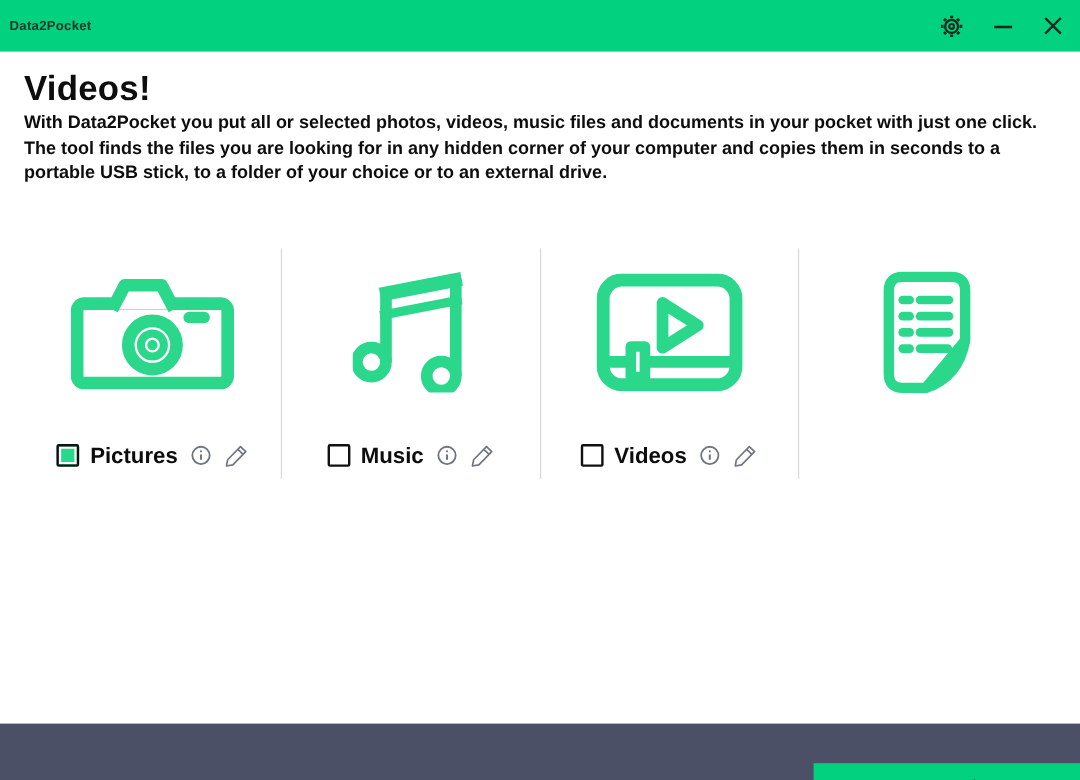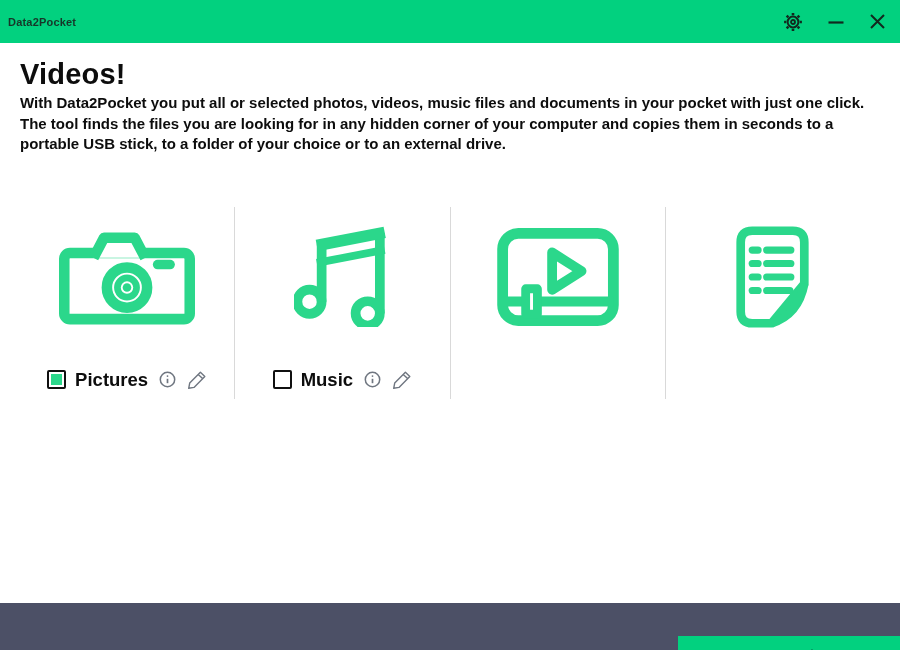--- a/index.html
+++ b/index.html
@@ -149,20 +149,37 @@
     </div>
 
     <div class="category">
       <div class="icon-box">
         <svg width="122" height="98" viewBox="0 0 124 100" fill="none" stroke="currentColor" stroke-width="11" stroke-linejoin="round">
           <rect x="5.5" y="5.5" width="113" height="89" rx="16"></rect>
           <path d="M56 25 L86 44 L56 63 Z" stroke-width="10"></path>
           <path d="M5.5 75 H118.5" stroke-width="10"></path>
           <rect x="29" y="62" width="12" height="26" fill="#fff" stroke-width="9"></rect>
         </svg>
+      </div>
+      <div class="label-row">
+        <span class="checkbox"></span>
+        <span class="cat-label">Videos</span>
+        <span class="mini-icon">
+          <svg width="17" height="17" viewBox="0 0 17 17" fill="none" stroke="currentColor">
+            <circle cx="8.5" cy="8.5" r="7.2" stroke-width="1.5"></circle>
+            <path d="M8.5 7.8 V12.2" stroke-width="1.7"></path>
+            <circle cx="8.5" cy="5.1" r="0.9" fill="currentColor" stroke="none"></circle>
+          </svg>
+        </span>
+        <span class="mini-icon">
+          <svg width="20" height="20" viewBox="0 0 20 20" fill="none" stroke="currentColor" stroke-width="1.4" stroke-linejoin="round">
+            <path d="M13.4 2.2 L17.8 6.4 L7 17.4 L1.7 18.3 L2.7 13.1 Z"></path>
+            <path d="M11.2 4.4 L15.6 8.6"></path>
+          </svg>
+        </span>
       </div>
     </div>
 
     <div class="category">
       <div class="icon-box">
         <svg width="89" height="106" viewBox="0 0 92 110" fill="none" stroke="currentColor" stroke-width="9" stroke-linejoin="round">
           <path d="M25 7 H67 Q79 7 79 19 V62 L45 103 H25 Q13 103 13 91 V19 Q13 7 25 7 Z"></path>
           <path d="M45 103 Q73 94 79 62"></path>
           <g stroke-width="7.5" stroke-linecap="round">
             <path d="M25 27 H31"></path>

